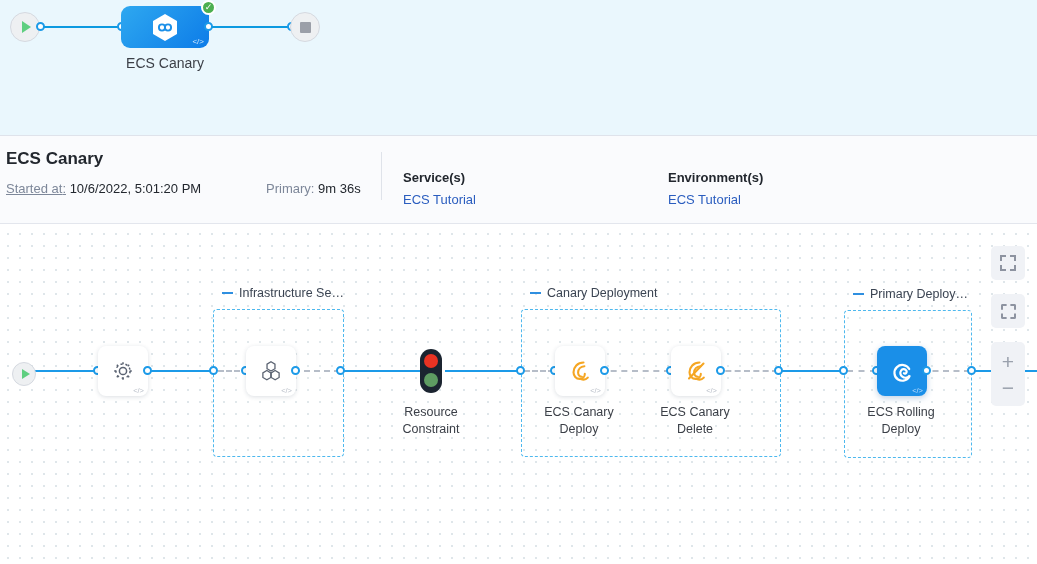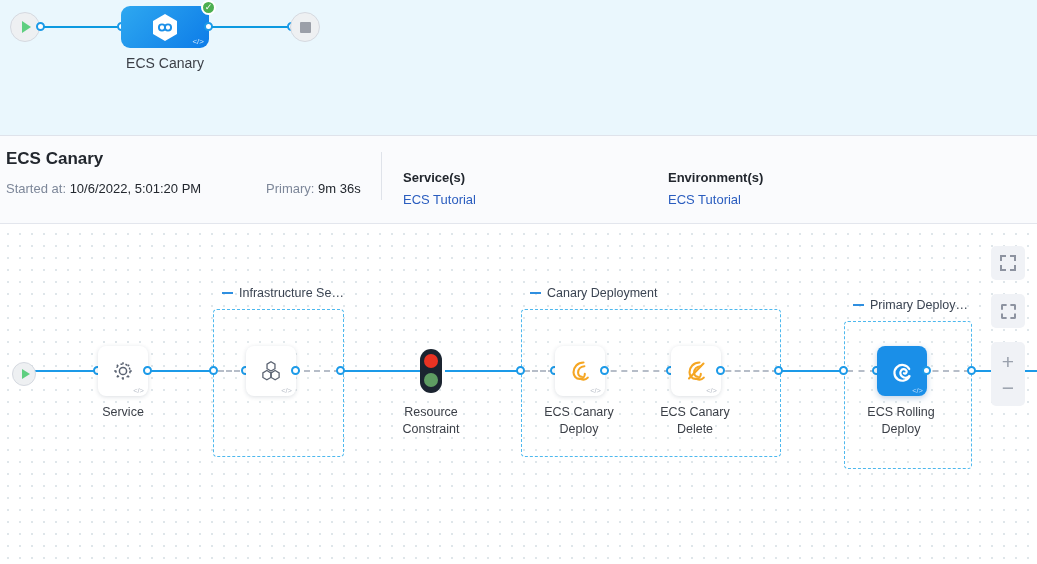--- a/index.html
+++ b/index.html
@@ -84,21 +84,21 @@
     border-bottom: 1px solid #e3e6ed;
   }
   .det-title {
     position: absolute; left: 6px; top: 13px;
     font-size: 17px; font-weight: bold; color: #22272e;
   }
   .det-started {
     position: absolute; left: 6px; top: 45px;
     font-size: 13px; color: #22272e;
   }
-  .det-started .k { color: #7d8799; }
+  .det-started .k { color: #7d8799; text-decoration: underline; }
   .det-duration {
     position: absolute; left: 266px; top: 45px;
     font-size: 13px; color: #22272e;
   }
   .det-duration .k { color: #7d8799; }
   .det-sep {
     position: absolute; left: 381px; top: 152px;
     width: 1px; height: 48px; background: #dfe3ea;
   }
   .det-col { position: absolute; top: 34px; }
@@ -298,21 +298,21 @@
       </div>
     </div>
 
     <div class="grp" style="left:521px; top:85px; width:260px; height:148px;">
       <div class="grp-label">
         <span class="grp-dash"></span>
         <span>Canary Deployment</span>
       </div>
     </div>
 
-    <div class="grp" style="left:844px; top:97px; width:128px; height:148px;">
+    <div class="grp" style="left:844px; top:86px; width:128px; height:148px;">
       <div class="grp-label">
         <span class="grp-dash"></span>
         <span>Primary Deploy…</span>
       </div>
     </div>
 
     <div class="line" style="left:33px;  top:146px; width:68px;"></div>
     <div class="line" style="left:146px; top:146px; width:68px;"></div>
     <div class="line dash" style="left:218px; top:146px; width:30px;"></div>
     <div class="line dash" style="left:294px; top:146px; width:46px;"></div>
@@ -336,21 +336,20 @@
         <g fill="none" stroke="#5b6372" stroke-width="1.5">
           <circle cx="12" cy="12" r="3.6"></circle>
           <path d="M12 3.2v2.1M12 18.7v2.1M20.8 12h-2.1M5.3 12H3.2M18.2 5.8l-1.5 1.5M7.3 16.7l-1.5 1.5M18.2 18.2l-1.5-1.5M7.3 7.3 5.8 5.8"></path>
           <circle cx="12" cy="12" r="7.1" stroke-dasharray="2.2 2.9"></circle>
         </g>
       </svg>
       <span class="codebadge">&lt;/&gt;</span>
     </div>
     <div class="statusdot" style="left:140px; top:339px;">✓</div>
     <div class="port" style="left:143px; top:142px;"></div>
-    <div class="nlabel" style="left:53px; top:180px;">Service</div>
 
     <div class="port" style="left:209px; top:142px;"></div>
     <div class="port" style="left:241px; top:142px;"></div>
     <div class="node" style="left:246px; top:122px;">
       <svg width="24" height="24" viewBox="0 0 26 26">
         <g fill="none" stroke="#5b6372" stroke-width="1.4">
           <polygon points="13,3 17.3,5.5 17.3,10.5 13,13 8.7,10.5 8.7,5.5"></polygon>
           <polygon points="8.5,12.5 12.8,15 12.8,20 8.5,22.5 4.2,20 4.2,15"></polygon>
           <polygon points="17.5,12.5 21.8,15 21.8,20 17.5,22.5 13.2,20 13.2,15"></polygon>
         </g>

